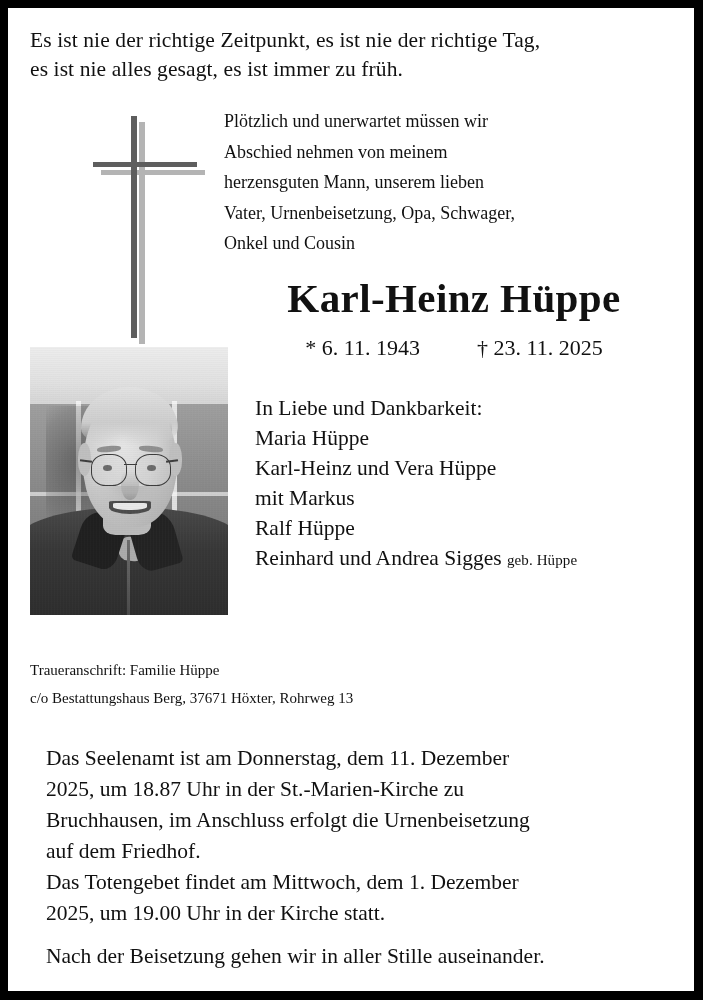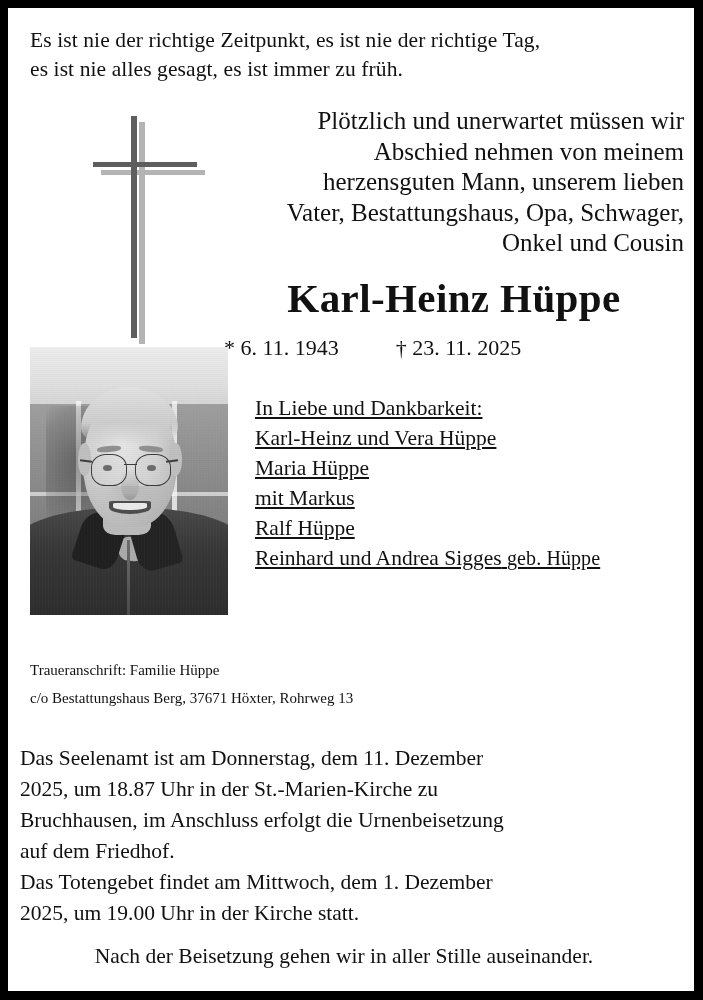--- a/index.html
+++ b/index.html
@@ -77,24 +77,23 @@
     width: 104px; height: 5px;
     background: #5e5e5e;
   }
 
   
   .announce {
     position: absolute;
     left: 216px;
     top: 98px;
     width: 460px;
-    font-size: 25px;
+    font-size: 18px;
     line-height: 30.5px;
     white-space: nowrap;
-    text-align: right;
   }
 
   
   .name {
     position: absolute;
     left: 216px;
     top: 266px;
     width: 460px;
     text-align: center;
     font-size: 41px;
@@ -102,21 +101,21 @@
     letter-spacing: .4px;
     white-space: nowrap;
   }
 
   
   .dates {
     position: absolute;
     left: 216px;
     top: 327px;
     width: 460px;
-    text-align: left;
+    text-align: center;
     font-size: 22px;
     white-space: nowrap;
   }
   .dates .gap { display: inline-block; width: 46px; }
 
   
   .photo {
     position: absolute;
     left: 22px;
     top: 339px;
@@ -283,49 +282,48 @@
 
   
   .survivors {
     position: absolute;
     left: 247px;
     top: 385px;
     width: 430px;
     font-size: 21.5px;
     line-height: 30px;
     white-space: nowrap;
-    text-decoration: underline;
   }
   .survivors .nee {
-    font-size: 20px;
+    font-size: 15px;
     letter-spacing: .1px;
   }
 
   
   .address {
     position: absolute;
     left: 22px;
     top: 648px;
     width: 640px;
     font-size: 15px;
     line-height: 28px;
     white-space: nowrap;
   }
 
   
   .services {
     position: absolute;
-    left: 12px;
+    left: 38px;
     top: 735px;
     width: 648px;
     font-size: 21.5px;
     line-height: 31px;
   }
   .services p { margin: 0; }
-  .services .para-gap { margin-top: 12px; text-align: center; }
+  .services .para-gap { margin-top: 12px; }
   .services .ln { white-space: nowrap; display: block; }
 </style>
 </head>
 <body>
 
 <div class="notice">
   <div class="page">
 
     <div class="verse">
       <div>Es ist nie der richtige Zeitpunkt, es ist nie der richtige Tag,</div>
@@ -336,21 +334,21 @@
       <span class="cv-shadow"></span>
       <span class="ch-shadow"></span>
       <span class="cv-main"></span>
       <span class="ch-main"></span>
     </div>
 
     <div class="announce">
       <div>Plötzlich und unerwartet müssen wir</div>
       <div>Abschied nehmen von meinem</div>
       <div>herzensguten Mann, unserem lieben</div>
-      <div>Vater, Bestattungshaus, Opa, Schwager,</div>
+      <div>Vater, Urnenbeisetzung, Opa, Schwager,</div>
       <div>Onkel und Cousin</div>
     </div>
 
     <div class="name">Karl-Heinz Hüppe</div>
 
     <div class="dates">
       <span>*</span>
       <span>6. 11. 1943</span>
       <span class="gap"></span>
       <span>†</span>
@@ -383,22 +381,22 @@
       <div class="ph-bridge"></div>
       <div class="ph-templeL"></div>
       <div class="ph-templeR"></div>
       <div class="ph-mouth"></div>
       <div class="ph-teeth"></div>
       <div class="ph-grain"></div>
     </div>
 
     <div class="survivors">
       <div>In Liebe und Dankbarkeit:</div>
+      <div>Maria Hüppe</div>
       <div>Karl-Heinz und Vera Hüppe</div>
-      <div>Maria Hüppe</div>
       <div>mit Markus</div>
       <div>Ralf Hüppe</div>
       <div><span>Reinhard und Andrea Sigges</span> <span class="nee">geb. Hüppe</span></div>
     </div>
 
     <div class="address">
       <div>Traueranschrift: Familie Hüppe</div>
       <div>c/o Bestattungshaus Berg, 37671 Höxter, Rohrweg 13</div>
     </div>
 

